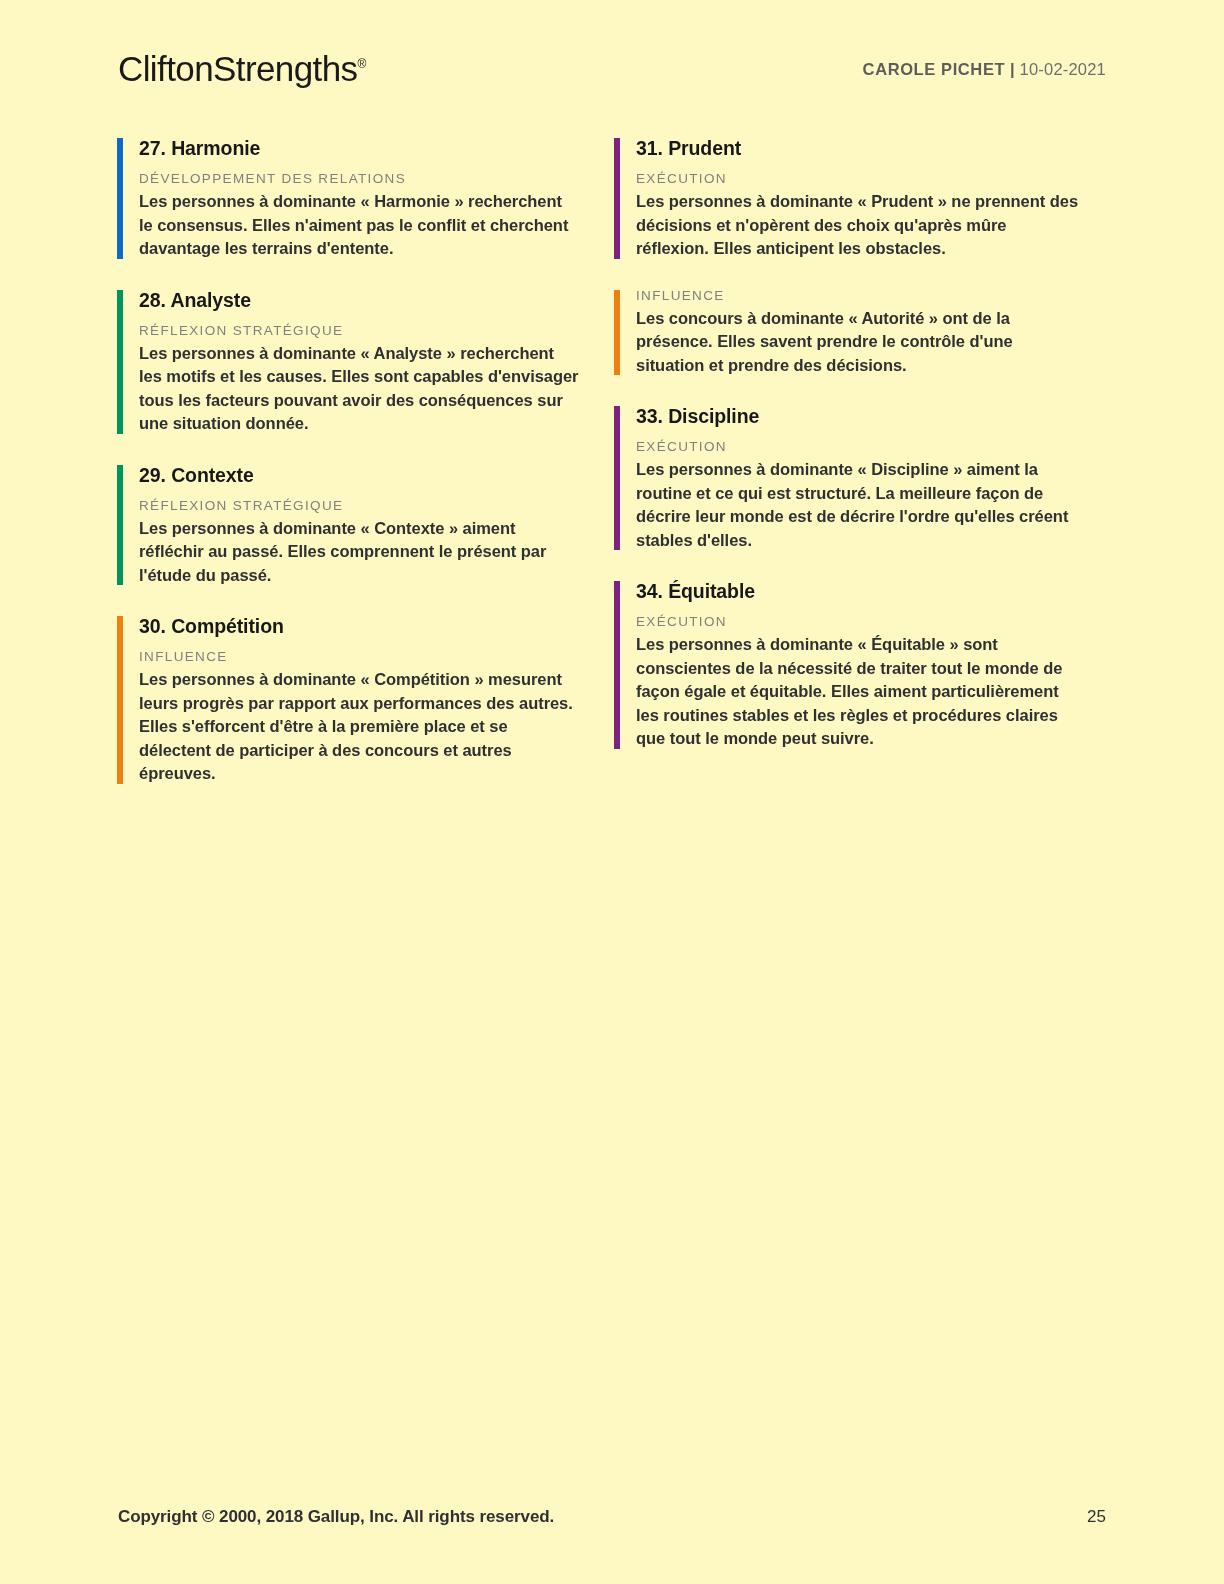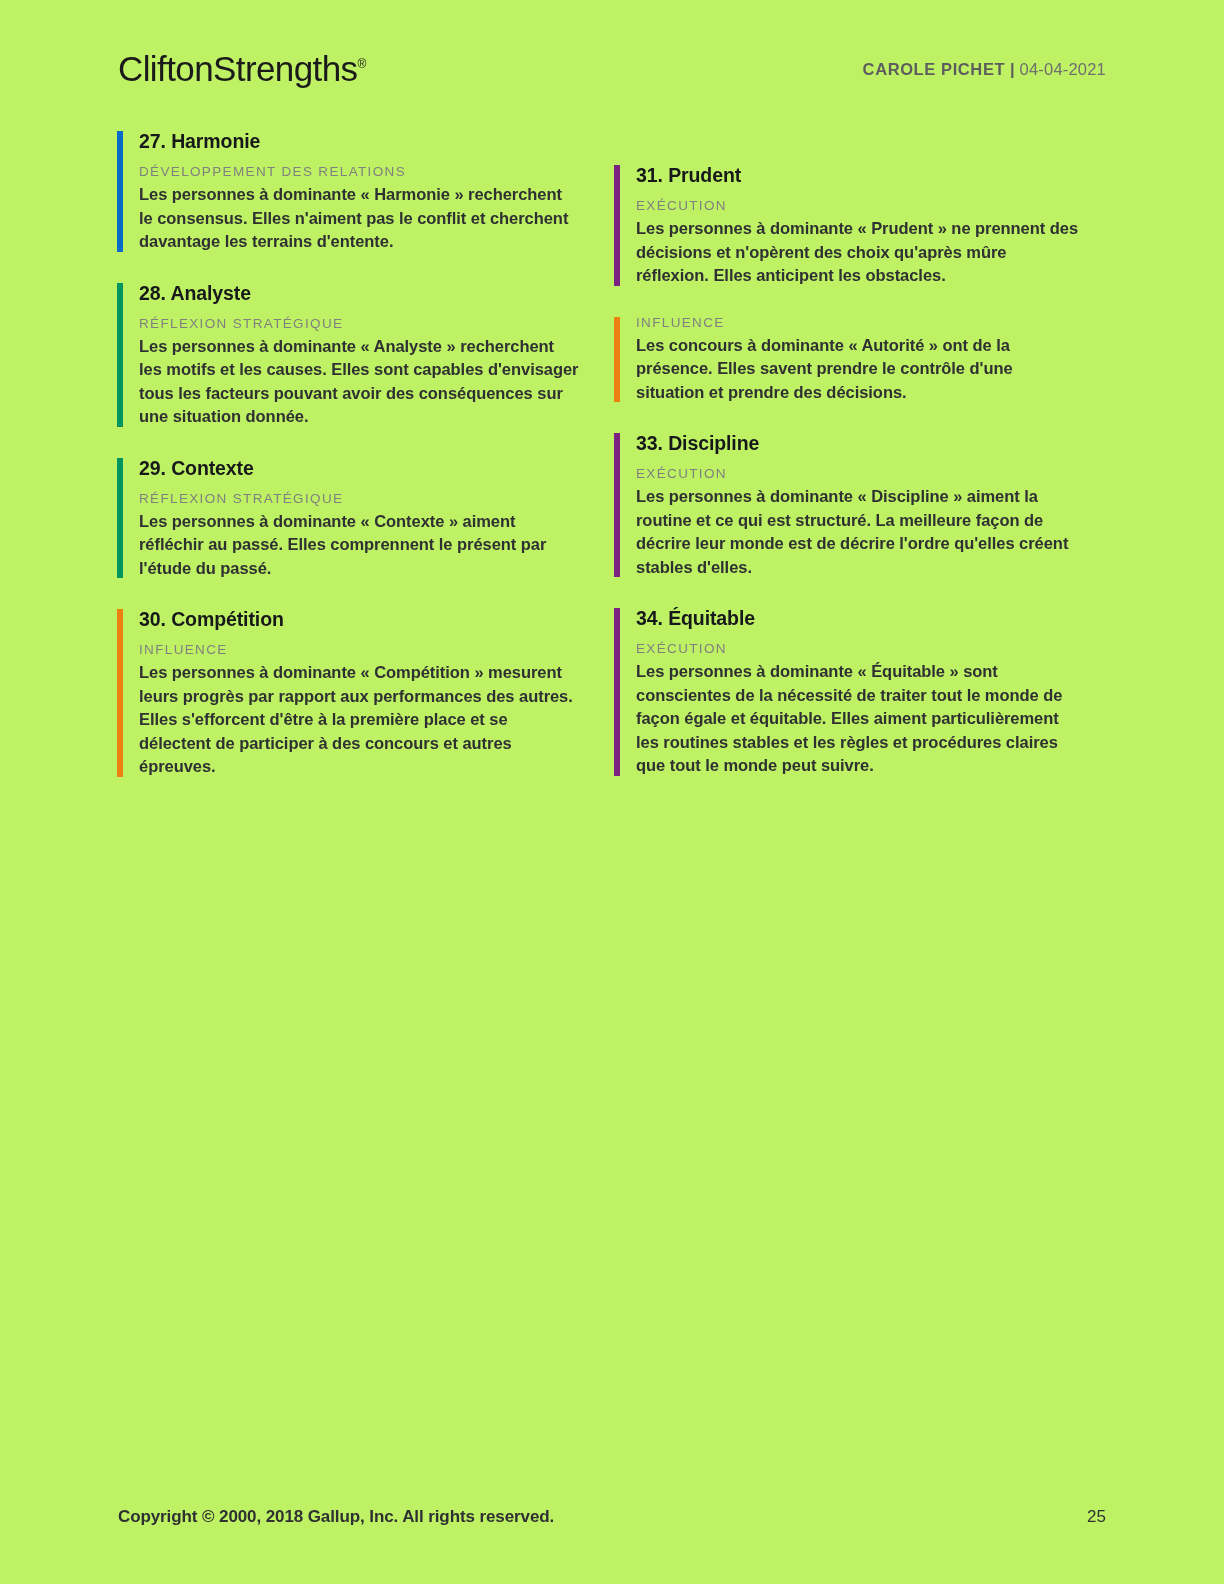--- a/index.html
+++ b/index.html
@@ -8,21 +8,21 @@
     background: #ffffff;
   }
   body {
     font-family: "Liberation Sans", sans-serif;
     -webkit-font-smoothing: antialiased;
   }
   .page {
     position: relative;
     width: 1224px;
     height: 1584px;
-    background: #bef264;
+    background: #fef9c3;
     box-sizing: border-box;
     overflow: hidden;
   }
 
   
   .header {
     position: absolute;
     top: 44px;
     left: 118px;
     right: 118px;
@@ -60,37 +60,35 @@
     letter-spacing: 0.6px;
   }
   .header-meta .sep {
     font-weight: 700;
     color: #5d5d5d;
   }
 
   
   .columns {
     position: absolute;
-    top: 128px;
+    top: 135px;
     left: 112px;
     width: 1000px;
     display: flex;
     gap: 0px;
-    align-items: center;
   }
   .column {
     width: 497px;
   }
   .column + .column {
     margin-left: 0px;
   }
   .col-right {
     margin-left: 0px;
     padding-left: 0px;
-    margin-top: 33px;
   }
 
   
   .theme {
     position: relative;
     padding-left: 27px;
     margin-bottom: 26px;
   }
   .theme .bar {
     position: absolute;
@@ -156,21 +154,21 @@
 
 <div class="page">
 
   <div class="header">
     <div class="logo">
       <span>CliftonStrengths</span><span class="reg">®</span>
     </div>
     <div class="header-meta">
       <span class="name">CAROLE PICHET</span>
       <span class="sep">|</span>
-      <span>04-04-2021</span>
+      <span>10-02-2021</span>
     </div>
   </div>
 
   <div class="columns">
 
     <div class="column col-left">
 
       <div class="theme">
         <div class="bar" style="background-color: rgb(11, 107, 199);"></div>
         <p class="theme-title">27. Harmonie</p>

